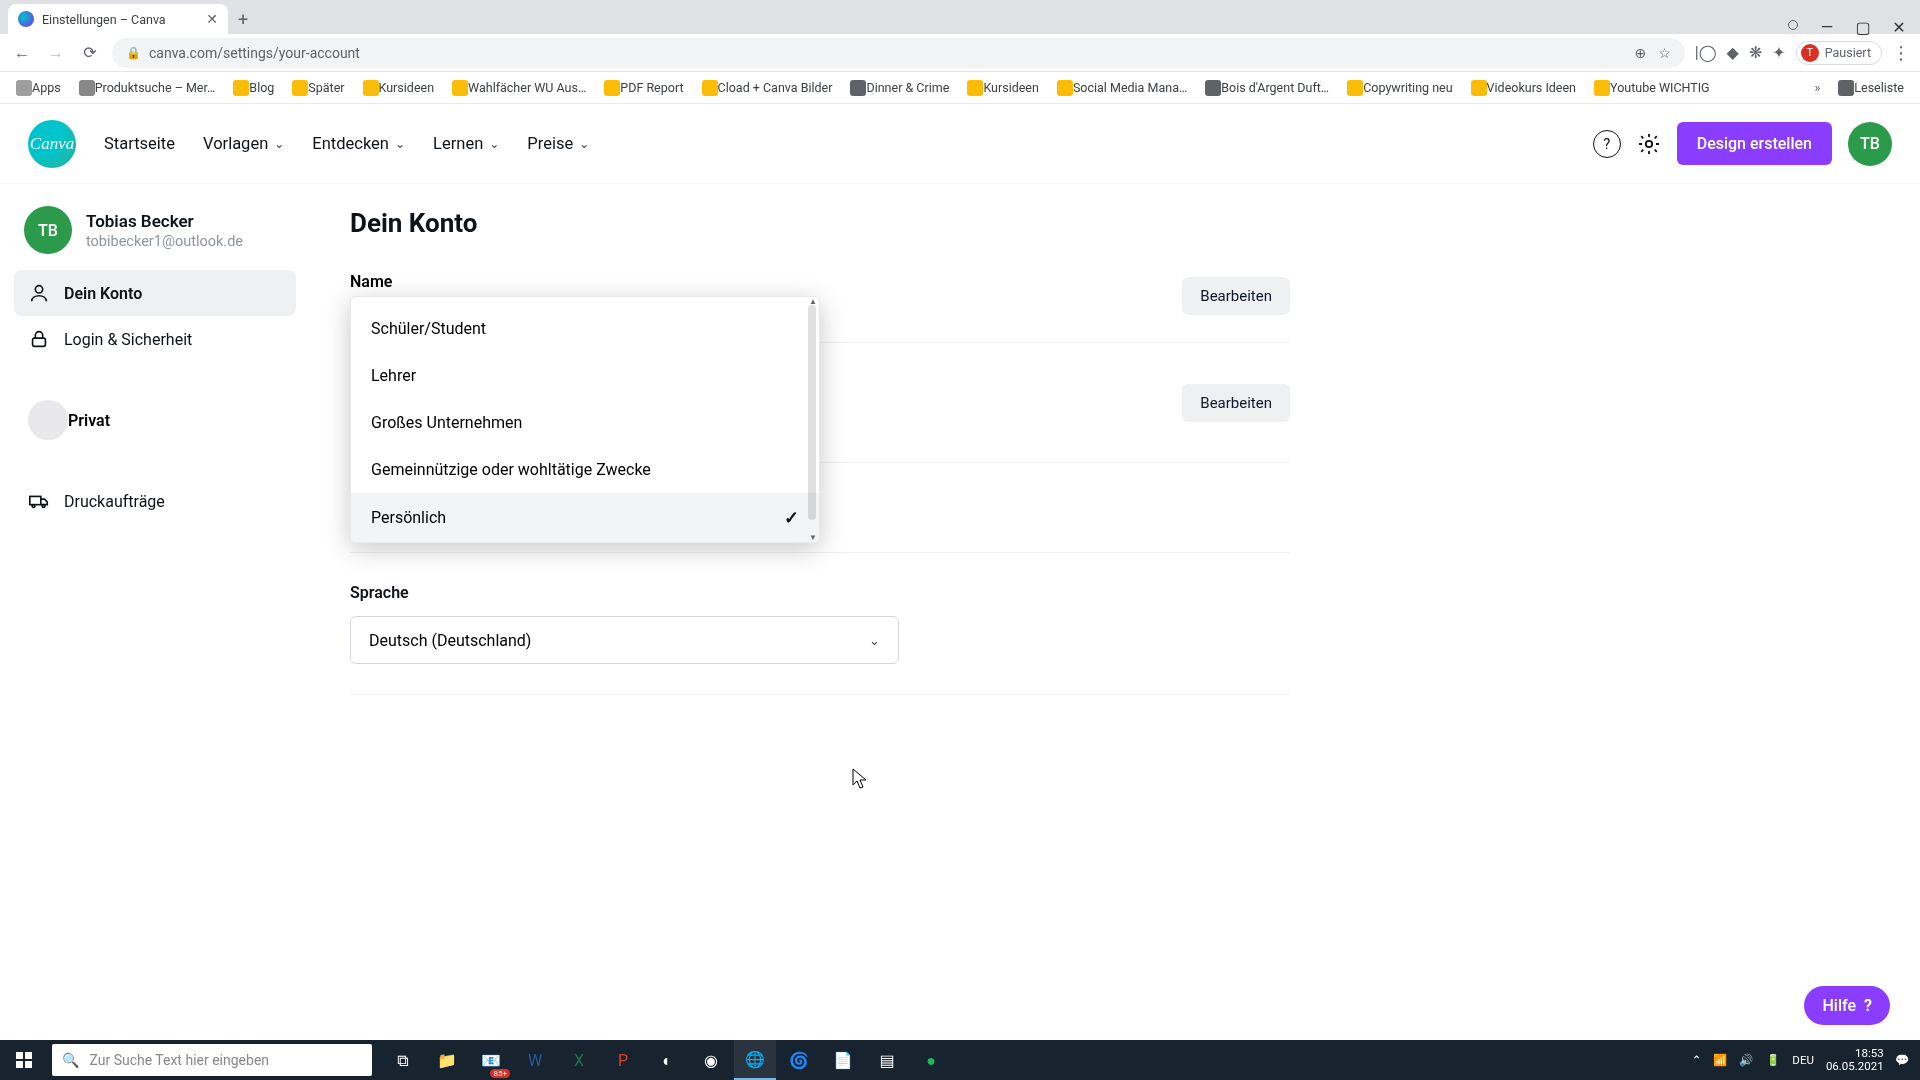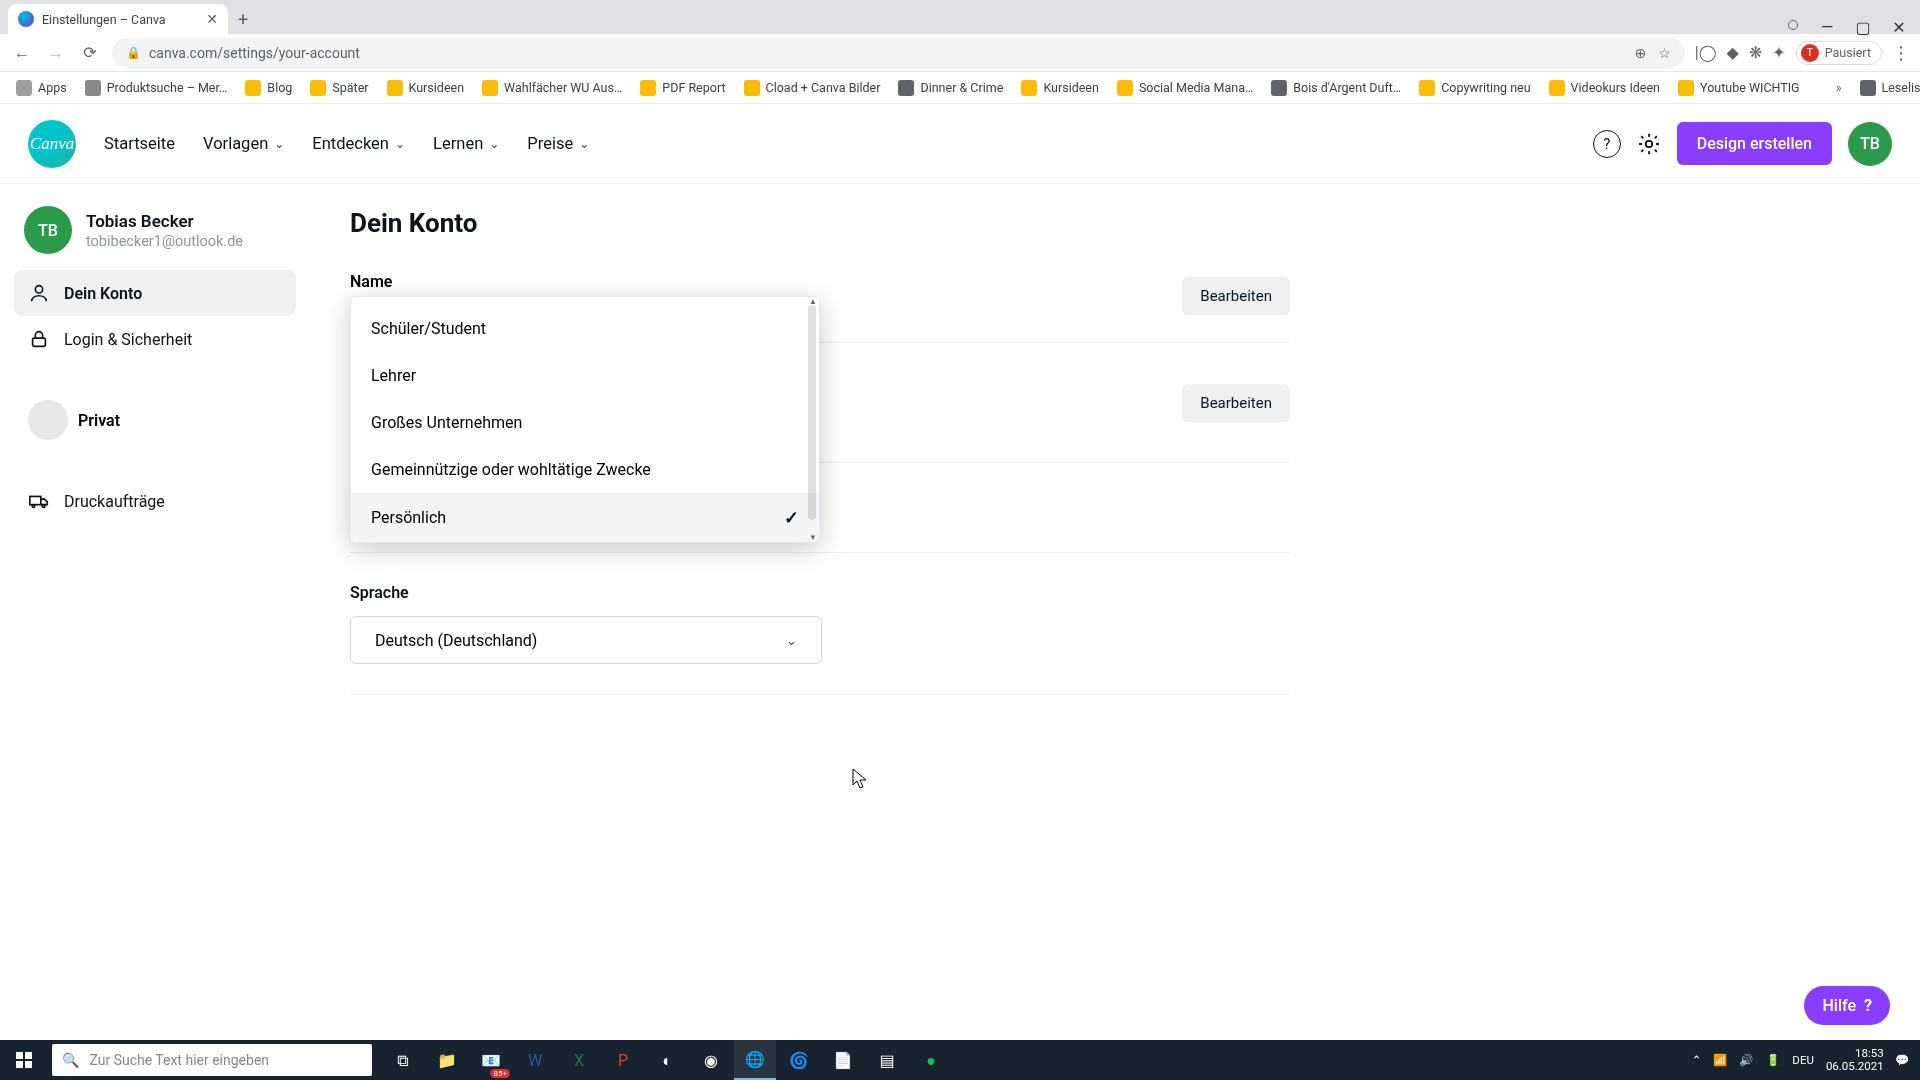--- a/index.html
+++ b/index.html
@@ -20,21 +20,21 @@
 .navbtn.disabled { color: #bdbdbd; }
 .url { flex: 1; background: #f1f3f4; border-radius: 16px; height: 30px; display: flex; align-items: center; padding: 0 14px; gap: 8px; font-size: 14px; color: #5f6368; }
 .url .lock { font-size: 12px; }
 .url-actions { margin-left: auto; display: flex; gap: 12px; align-items: center; color: #5f6368; }
 .ext-chip { display: flex; align-items: center; gap: 6px; border: 1px solid #dadce0; border-radius: 14px; padding: 2px 10px 2px 4px; font-size: 12.5px; color: #5f6368; }
 .ext-chip .a { width: 18px; height: 18px; border-radius: 50%; background: #d93025; color: #fff; font-size: 11px; display: flex; align-items: center; justify-content: center; }
 .kebab { font-size: 18px; color: #5f6368; }
 
 
 .bmbar { height: 32px; background: #fff; display: flex; align-items: center; gap: 18px; padding: 0 16px; border-bottom: 1px solid #ebebeb; font-size: 12.5px; color: #3c4043; overflow: hidden; }
-.bm { display: flex; align-items: center; gap: 6px; white-space: nowrap; }
+.bm { display: flex; align-items: center; white-space: nowrap; }
 .bm .ficon { width: 16px; height: 16px; display: inline-block; border-radius: 3px; }
 .bm .fy { background: #fbbc04; }
 .bm .f1 { background: #9e9e9e; }
 .bm .f2 { background: #888; }
 .bm .f3 { background: #5f6368; }
 .bmspacer { margin-left: auto; }
 
 
 .canva-nav { height: 80px; background: #fff; display: flex; align-items: center; padding: 0 28px; gap: 28px; border-bottom: 1px solid rgba(0,0,0,0.03); }
 .logo { width: 48px; height: 48px; border-radius: 50%; background: radial-gradient(circle at 30% 30%, #00c4cc, #00c4cc 40%, #17bab0 70%, #12a99e); display: flex; align-items: center; justify-content: center; color: #fff; font-style: italic; font-weight: 400; font-size: 17px; font-family: Georgia, serif; }
@@ -50,36 +50,36 @@
 
 .page { display: flex; height: calc(1080px - 34px - 38px - 32px - 80px - 40px); }
 .sidebar { width: 310px; padding: 22px 14px; }
 .account-head { display: flex; align-items: center; gap: 14px; padding: 0 10px 16px; }
 .account-head .av { width: 48px; height: 48px; border-radius: 50%; background: #2b9b4b; color: #fff; display: flex; align-items: center; justify-content: center; font-size: 16px; font-weight: 500; }
 .account-head .name { font-size: 17px; font-weight: 600; color: #0e1318; }
 .account-head .email { font-size: 14.5px; color: #8f959e; margin-top: 2px; }
 .side-item { display: flex; align-items: center; gap: 14px; padding: 12px 14px; border-radius: 8px; font-size: 16px; color: #0e1318; }
 .side-item.active { background: #eef0f2; font-weight: 600; }
 .side-item .ico { width: 22px; height: 22px; display: flex; align-items: center; justify-content: center; }
-.priv-item { display: flex; align-items: center; gap: 10px; padding: 12px 14px; margin: 26px 0; }
+.priv-item { display: flex; align-items: center; gap: 0; padding: 12px 14px; margin: 26px 0; }
 .priv-item .circle { width: 40px; height: 40px; border-radius: 50%; background: #e8e8ea; }
 .priv-item .txt { font-size: 16px; font-weight: 600; }
 
 .main { flex: 1; padding: 24px 40px; position: relative; }
 .section-title { font-size: 26px; font-weight: 700; color: #0e1318; margin-bottom: 20px; }
 .row { display: flex; align-items: center; padding: 14px 0 22px; border-bottom: 1px solid #edeff1; width: 940px; }
 .row .col { flex: 1; }
 .row .lbl { font-size: 16px; font-weight: 600; margin-bottom: 10px; }
 .row .val { font-size: 16.5px; color: #0e1318; }
 .btn-secondary { background: #eef0f2; border-radius: 6px; padding: 10px 18px; font-size: 15px; color: #0f172a; }
 .row2 { height: 120px; border-bottom: 1px solid #edeff1; width: 940px; display: flex; align-items: center; }
 .row2 .spacer { flex: 1; }
 
 .section-label { font-size: 16px; font-weight: 600; color: #0e1318; margin: 30px 0 14px; }
-.select-box { width: 472px; height: 48px; border: 1px solid #d3d7dc; border-radius: 6px; display: flex; align-items: center; padding: 0 24px; font-size: 16px; justify-content: space-between; }
+.select-box { width: 549px; height: 48px; border: 1px solid #d3d7dc; border-radius: 6px; display: flex; align-items: center; padding: 0 18px; font-size: 16px; justify-content: space-between; }
 .select-box .chev { font-size: 13px; color: #444; }
 .row3 { width: 940px; border-bottom: 1px solid #edeff1; padding-bottom: 30px; }
 
 
 .dropdown { position: absolute; left: 40px; top: 112px; width: 470px; background: #fff; border-radius: 6px; box-shadow: 0 6px 26px rgba(0,0,0,0.22); border: 1px solid #e7e9ec; overflow: hidden; }
 .dd-clip { height: 8px; overflow: hidden; border-bottom: 0; }
 .dd-clip .opt { margin-top: -34px; }
 .opt { padding: 14px 20px; font-size: 16px; display: flex; align-items: center; justify-content: space-between; }
 .opt:hover, .opt.hover { background: #f2f4f6; }
 .opt .check { font-size: 18px; font-weight: 700; color: #0e1318; }

